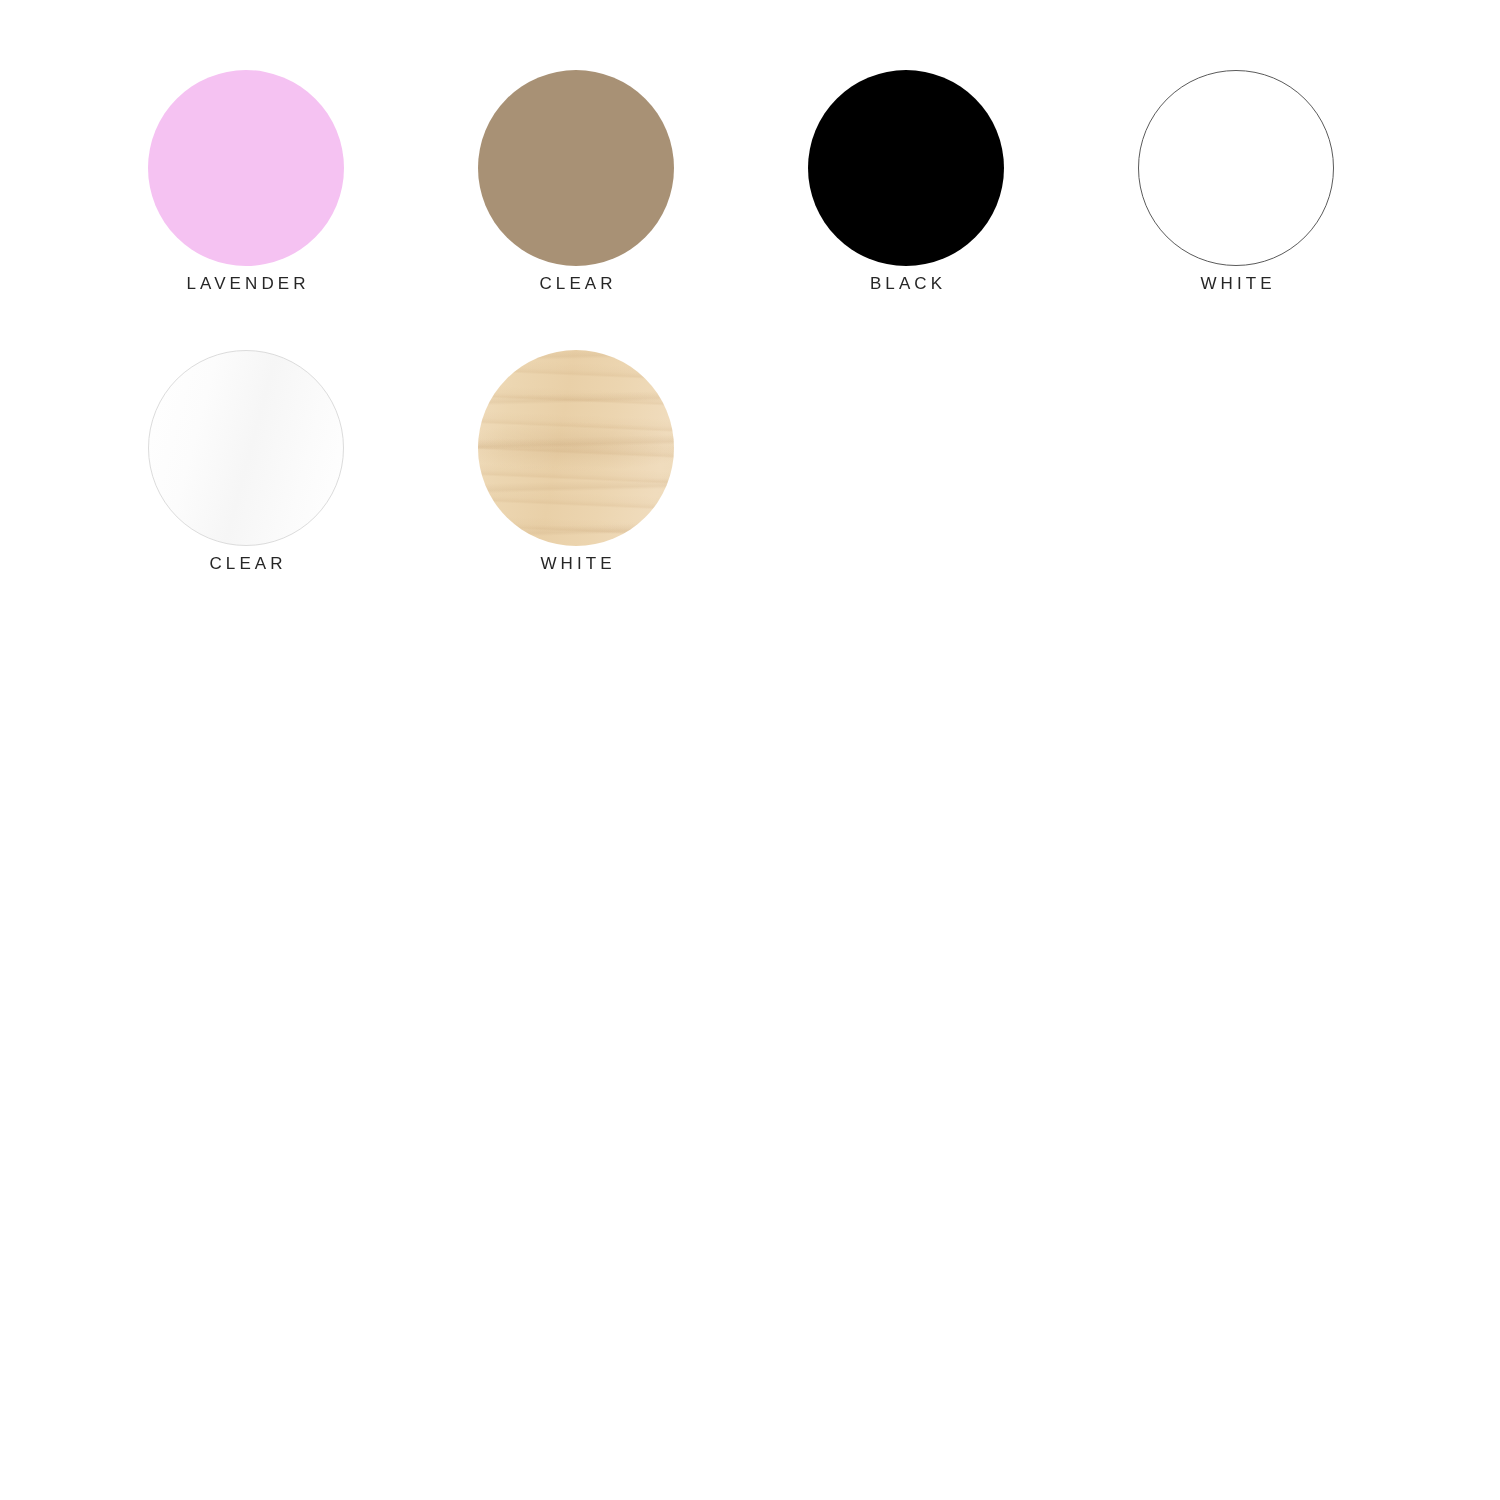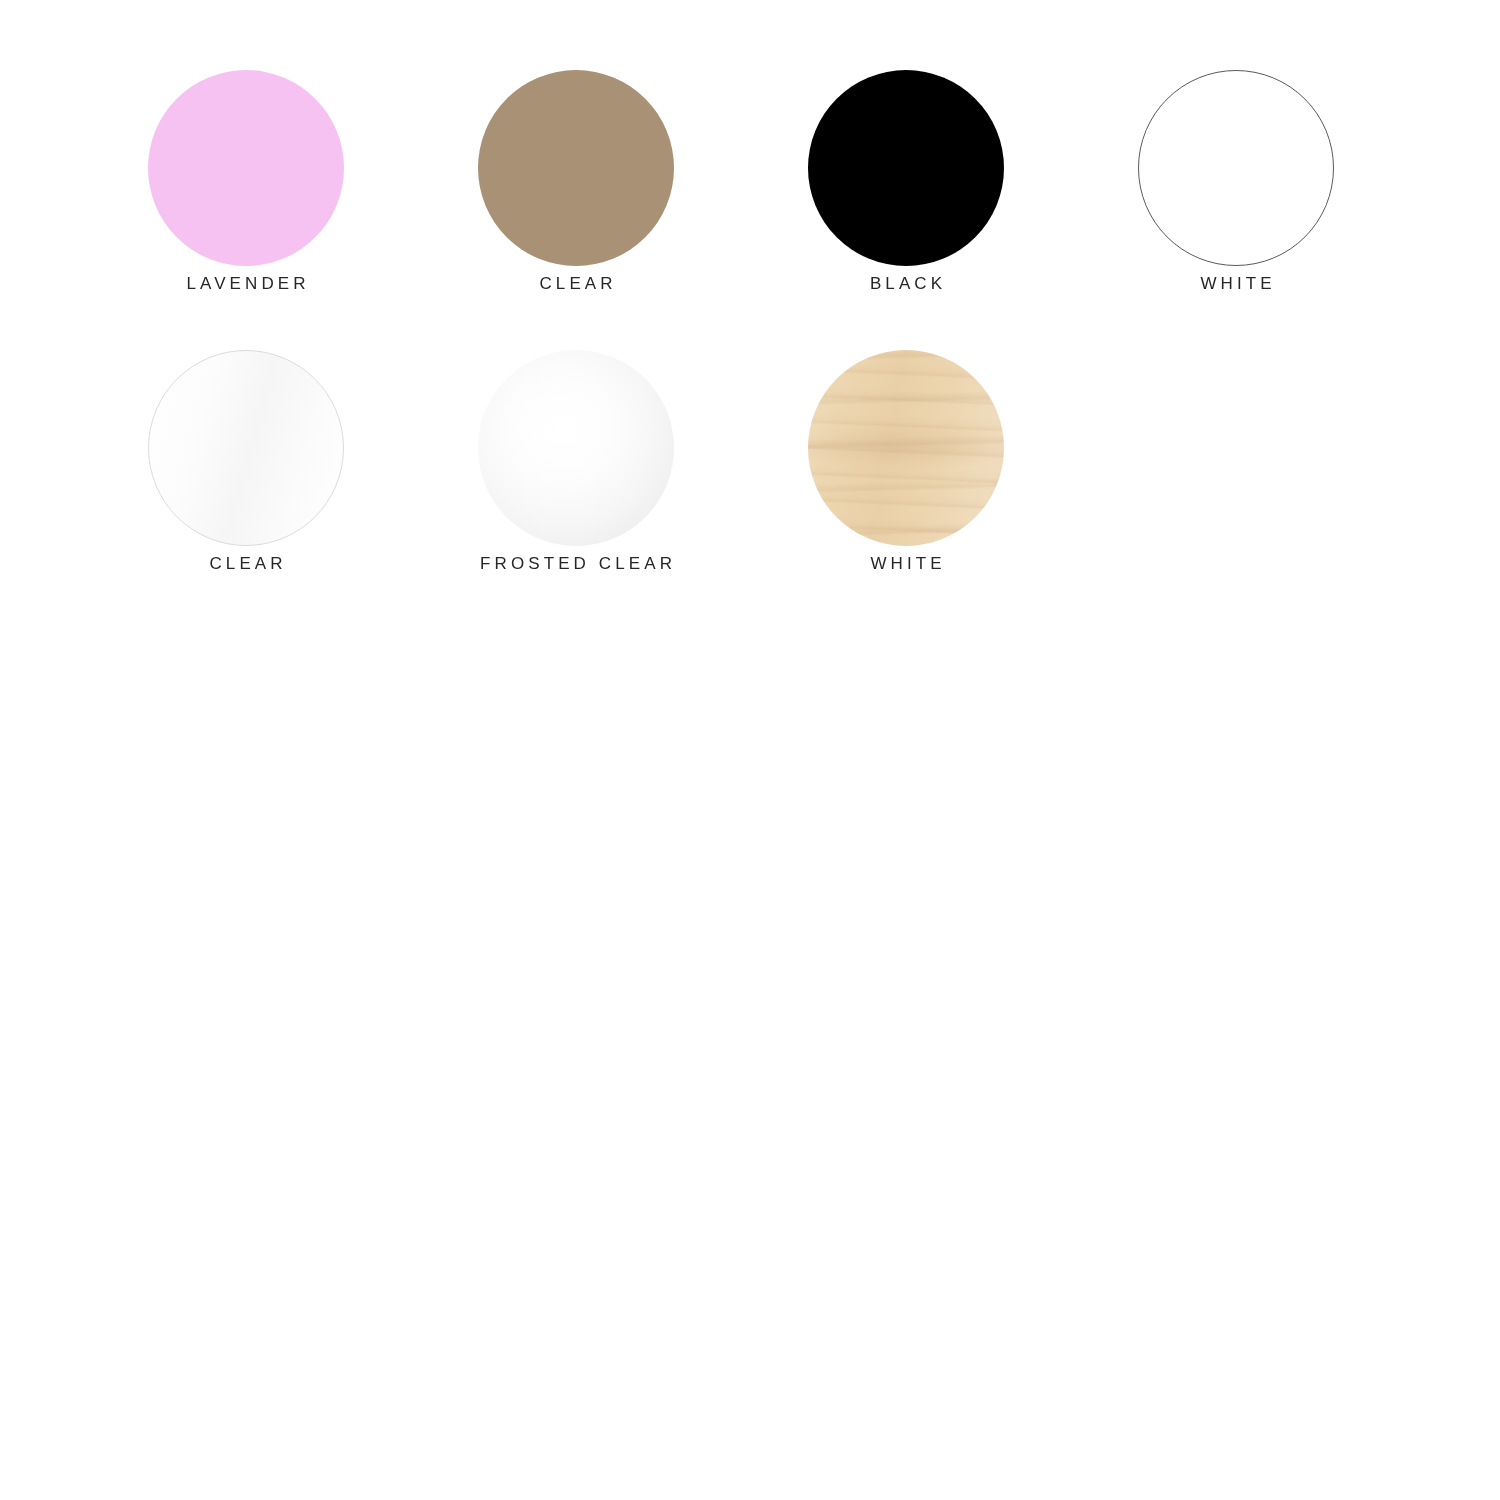--- a/index.html
+++ b/index.html
@@ -190,24 +190,20 @@
       </div>
       <div class="swatch-cell">
         <div class="swatch-disc fill-outline-dark"></div>
         <div class="swatch-label">WHITE</div>
       </div>
       <div class="swatch-cell">
         <div class="swatch-disc fill-clear"></div>
         <div class="swatch-label">CLEAR</div>
       </div>
       <div class="swatch-cell">
-        <div class="swatch-disc fill-frosted"></div>
-        <div class="swatch-label">FROSTED CLEAR</div>
-      </div>
-      <div class="swatch-cell">
         <div class="swatch-disc fill-wood">
           <div class="wood-grain"></div>
           <div class="wood-knot"></div>
         </div>
         <div class="swatch-label">WHITE</div>
       </div>
     </div>
 </div>
 
 </body></html>

